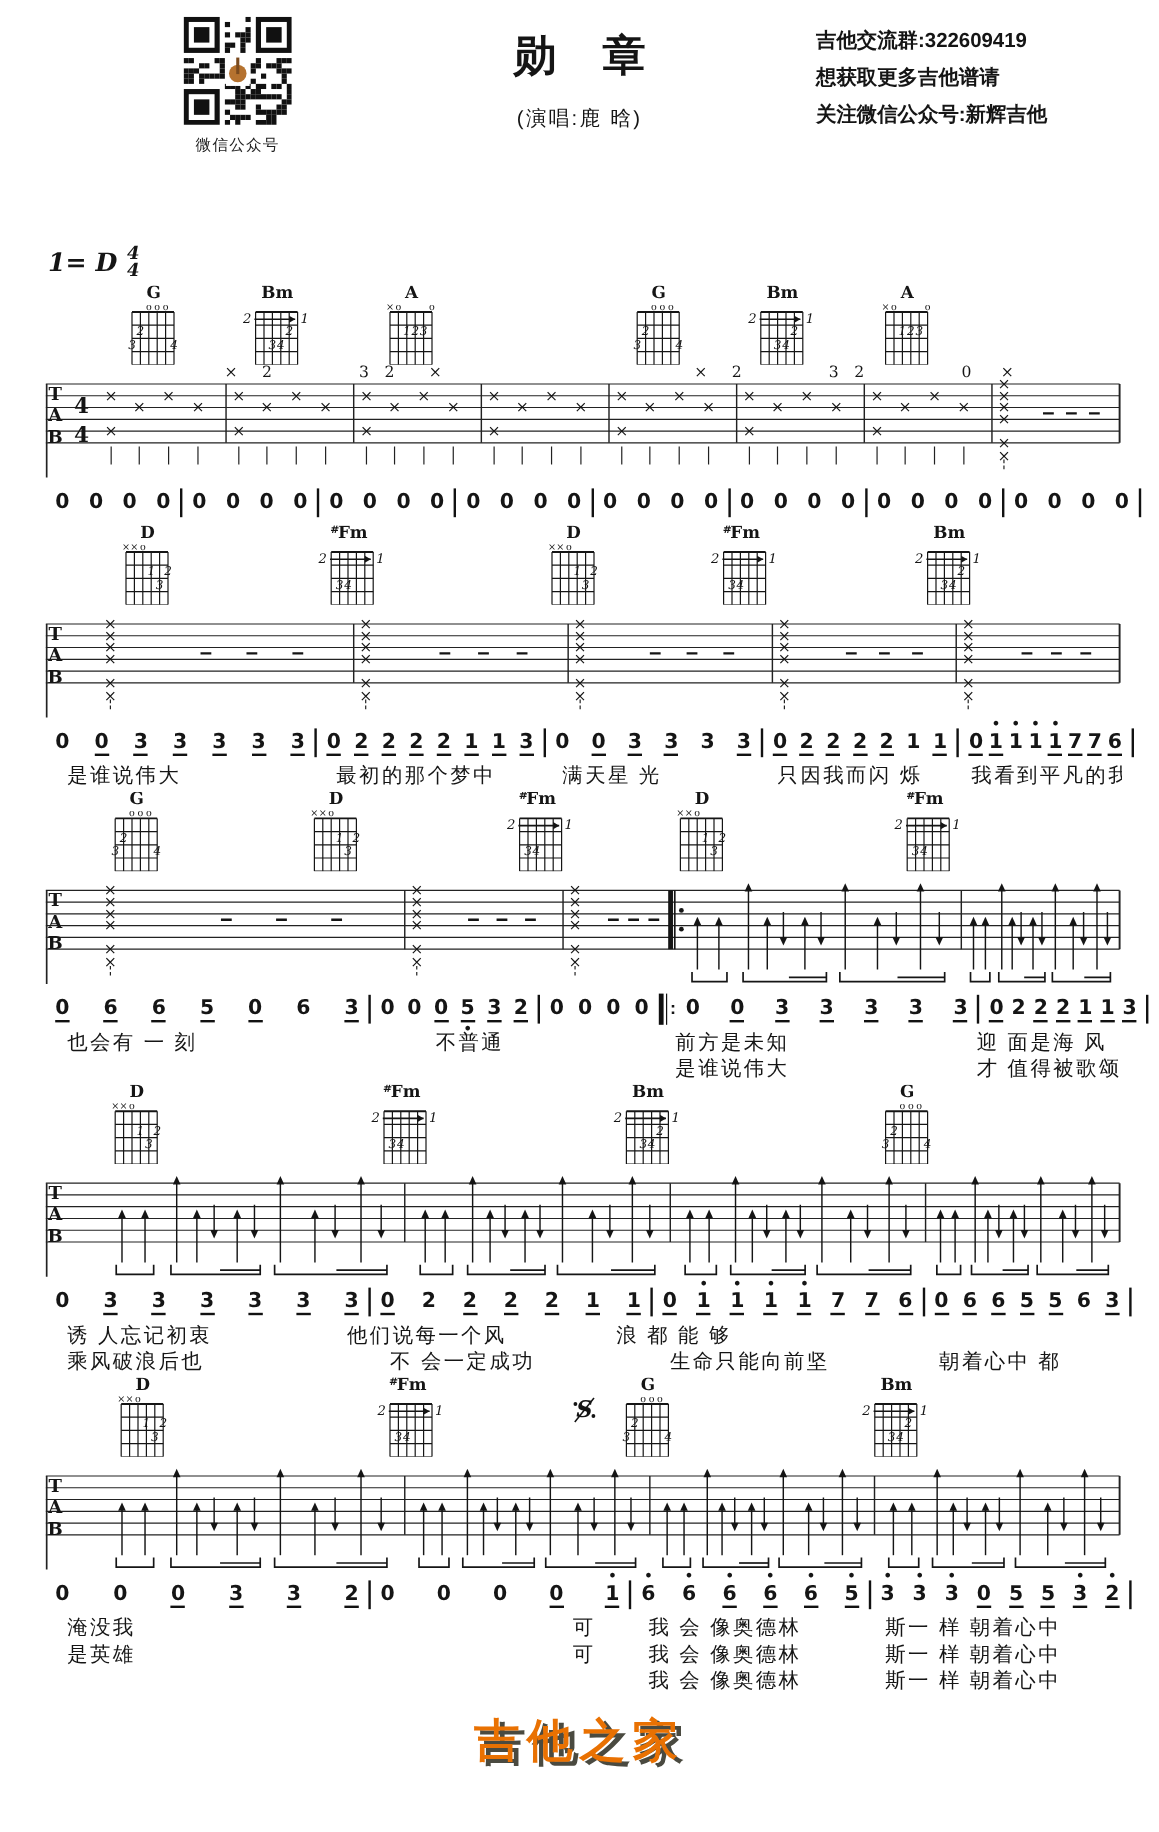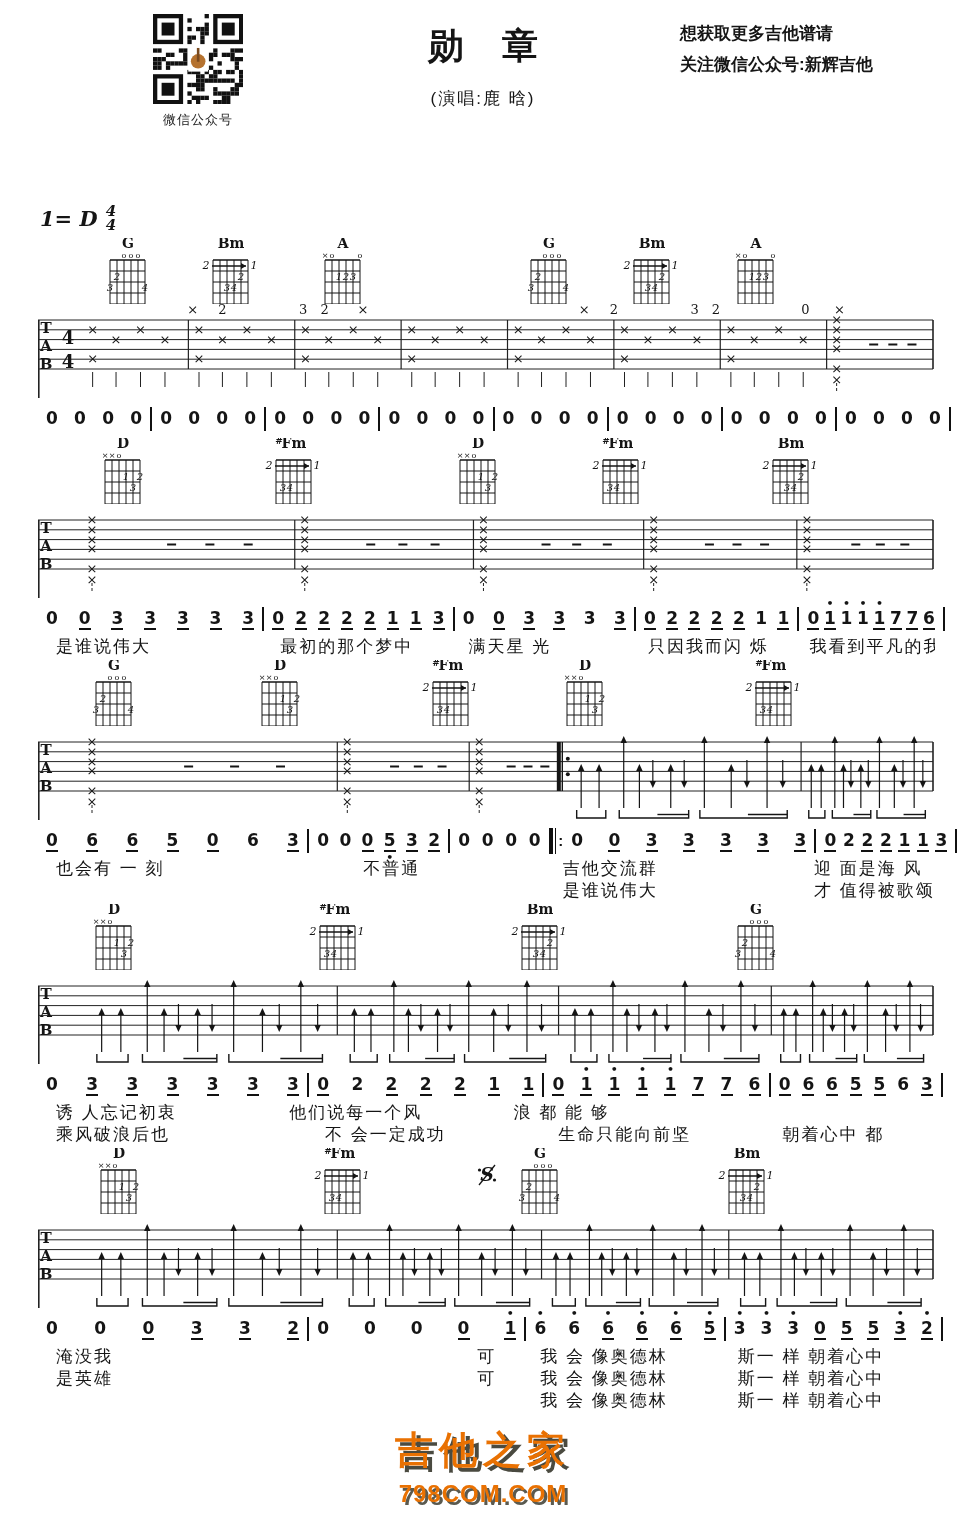--- a/index.html
+++ b/index.html
@@ -180,20 +180,21 @@
             <circle cx="45.15" cy="47.3" r="7.31" fill="#b5722f"></circle>
             <rect x="43.85999999999999" y="33.97" width="2.5799999999999996" height="13.76" fill="#7a4a1e"></rect>
           </svg></span>
       <div class="qrlabel">微信公众号</div>
     </div>
     <div class="titleblock">
       <div class="title">勋 章</div>
       <div class="subtitle">(演唱:鹿  晗)</div>
     </div>
     <div class="infoblock">
+      <div class="infoline">吉他交流群:322609419</div>
       <div class="infoline">想获取更多吉他谱请</div>
       <div class="infoline">关注微信公众号:新辉吉他</div>
     </div>
   </div>
 
   <div class="keyline">
     <span class="keyprefix">1= D</span>
     <span class="ts">
       <b>4</b>
       <b>4</b>
@@ -987,21 +988,21 @@
             <span class="tk u">1</span>
             <span class="tk u">1</span>
             <span class="tk u">3</span>
           </div>
           <span class="bar"></span>
         </div>
         <div class="lyr">
           <div class="lcell" style="flex: 0 0 30%;">也会有 一 刻</div>
           <div class="lcell r" style="flex: 0 0 15.5%;">不普通</div>
           <div class="lcell" style="flex: 0 0 11%;"></div>
-          <div class="lcell" style="flex: 0 0 28%;">吉他交流群</div>
+          <div class="lcell" style="flex: 0 0 28%;">前方是未知</div>
           <div class="lcell" style="flex: 0 0 15.5%;">迎 面是海 风</div>
         </div>
         <div class="lyr">
           <div class="lcell" style="flex: 0 0 30%;"></div>
           <div class="lcell" style="flex: 0 0 15.5%;"></div>
           <div class="lcell" style="flex: 0 0 11%;"></div>
           <div class="lcell" style="flex: 0 0 28%;">是谁说伟大</div>
           <div class="lcell" style="flex: 0 0 15.5%;">才 值得被歌颂</div>
         </div>
       </section>
@@ -1555,16 +1556,15 @@
           <div class="lcell" style="flex: 0 0 30%;"></div>
           <div class="lcell" style="flex: 0 0 24%;"></div>
           <div class="lcell" style="flex: 0 0 22%;">我 会 像奥德林</div>
           <div class="lcell" style="flex: 0 0 24%;">斯一 样 朝着心中</div>
         </div>
       </section>
     </main>
 
   <div class="footer">
     <div class="brand">吉他之家</div>
-    <div class="domain">798COM.COM</div>
   </div>
 
 </div>
 
 </body></html>

